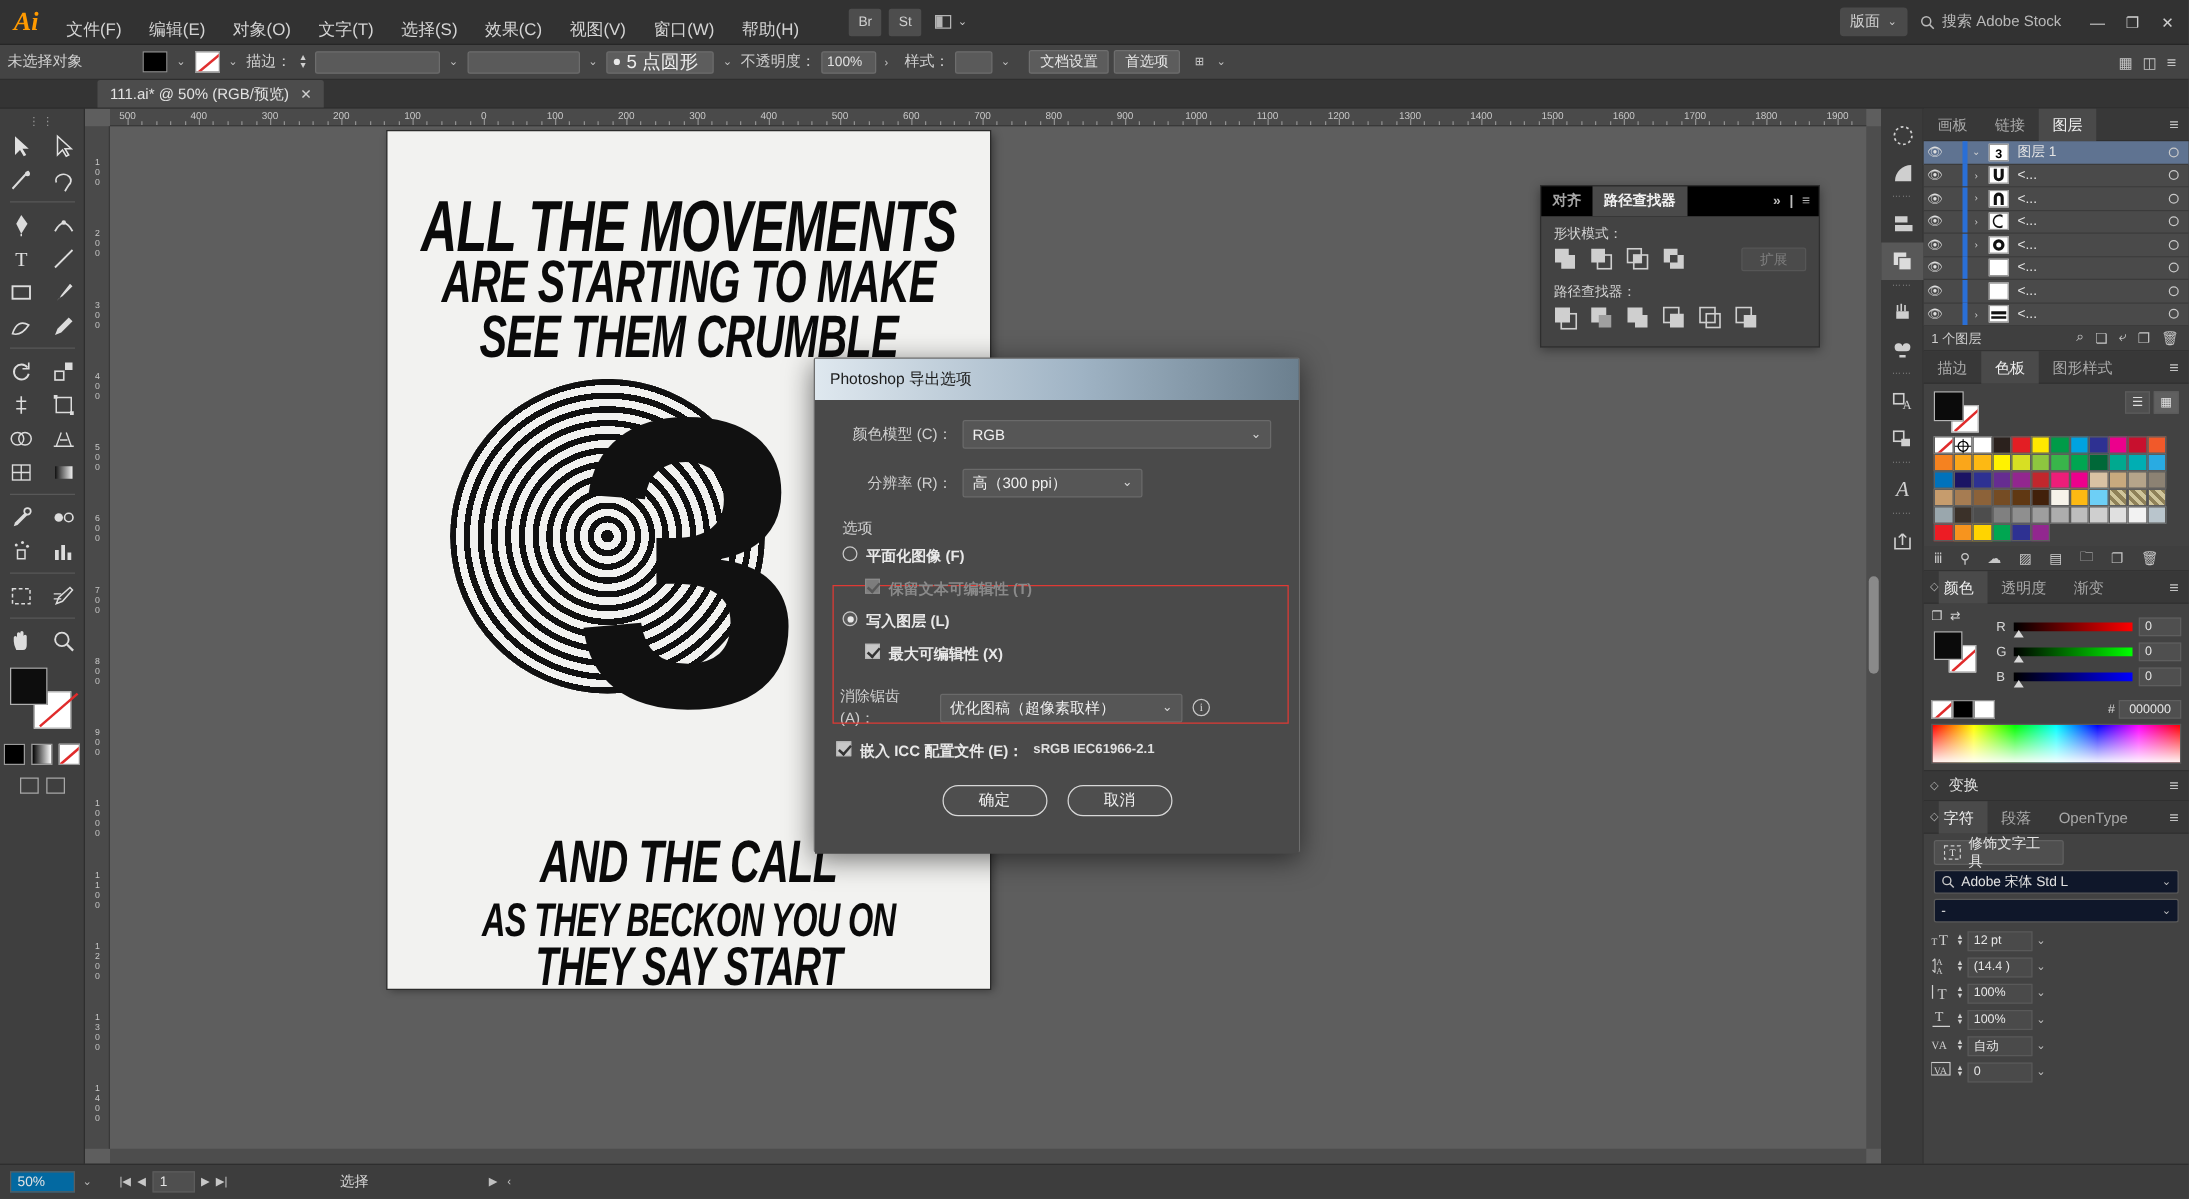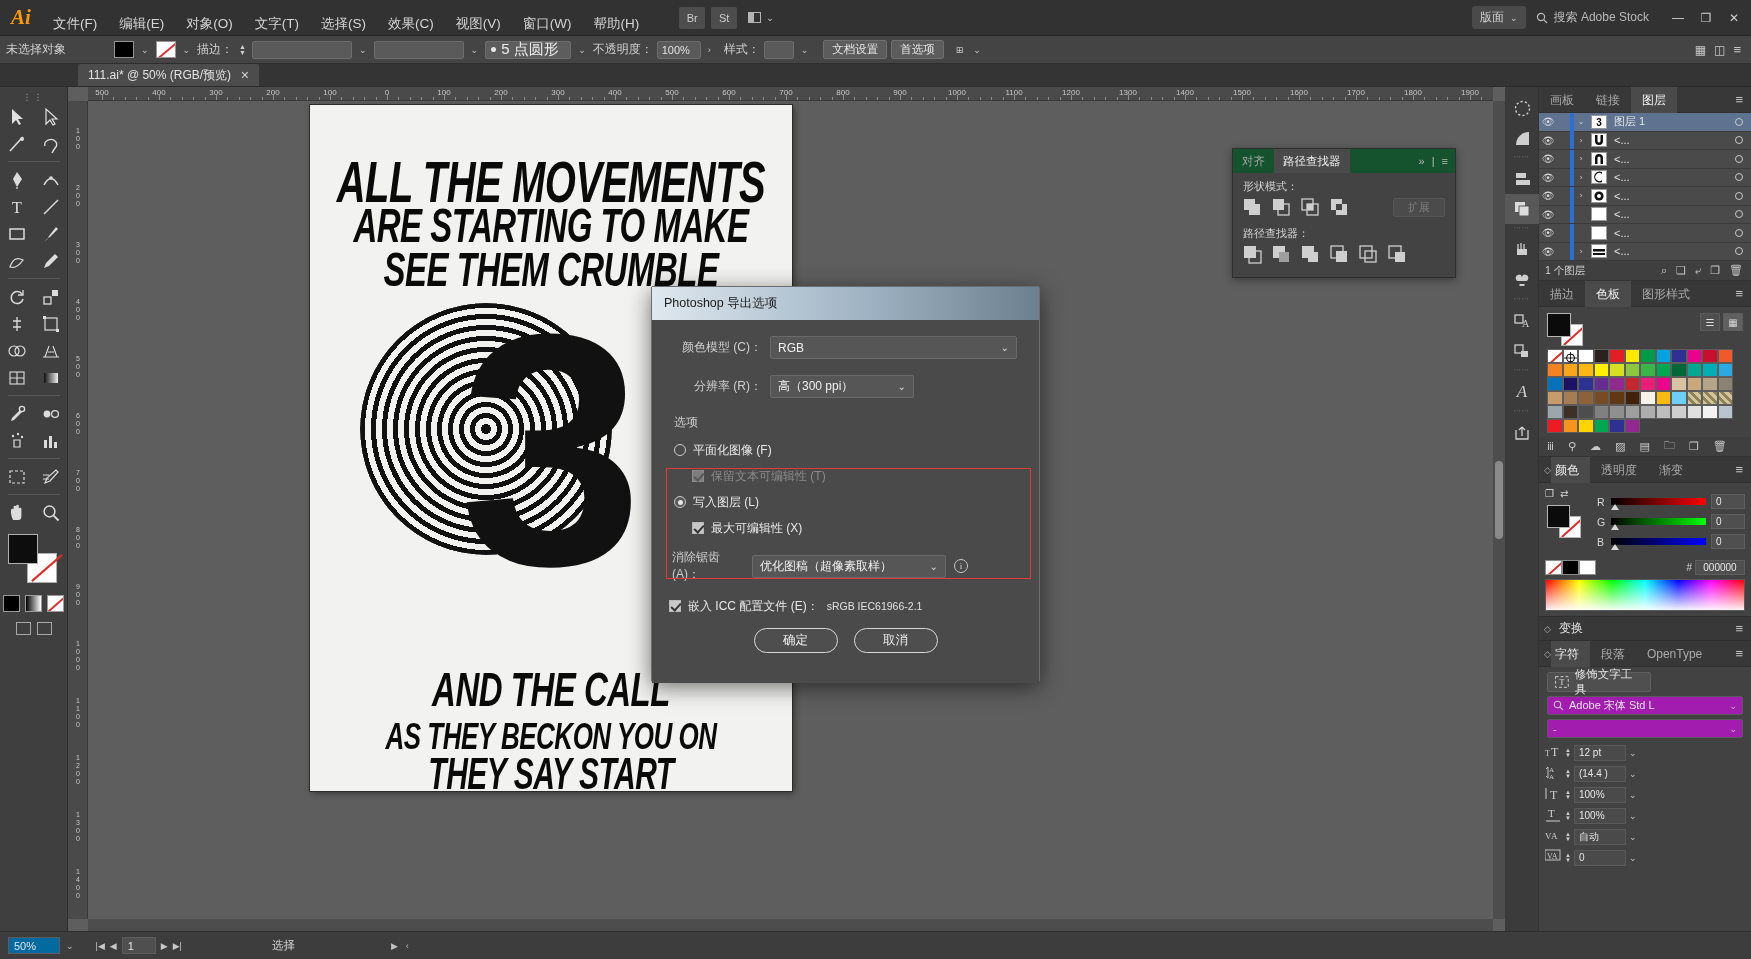--- a/index.html
+++ b/index.html
@@ -207,37 +207,37 @@
   .spectrum{margin:0 6px 5px;height:32px;border:1px solid #595959;
     background:linear-gradient(to bottom, rgba(255,255,255,0) 0%, rgba(255,255,255,.95) 100%),
                linear-gradient(to right,#ff0000,#ffff00,#00ff00,#00ffff,#0000ff,#ff00ff,#ff0000);
   }
   .panelbar{height:25px;display:flex;align-items:center;background:#383838;border-top:1px solid #303030;border-bottom:1px solid #303030;}
   .pb-lbl{padding:0 8px;font-size:12px;color:#e4e4e4;}
   .pb-dots{color:#b0b0b0;font-size:9px;padding-left:5px;}
 
   .tt-btn{margin:5px 8px 4px;height:20px;background:#4f4f4f;border:1px solid #606060;border-radius:2px;
     display:flex;align-items:center;gap:6px;padding:0 7px;color:#e4e4e4;font-size:11.5px;width:104px;}
-  .fontrow{margin:0 8px 4px;height:19px;background:#a21caf;border:1px solid #5a5a5a;border-radius:2px;
+  .fontrow{margin:0 8px 4px;height:19px;background:#0f172a;border:1px solid #5a5a5a;border-radius:2px;
     display:flex;align-items:center;gap:5px;padding:0 5px;color:#e2e2e2;font-size:11px;}
   .fontrow .cv{margin-left:auto;font-size:9px;color:#c4c4c4;}
   .charGrid{display:flex;flex-wrap:wrap;padding:0 6px;}
   .cgi{width:112px;height:21px;display:flex;align-items:center;gap:3px;}
   .cg-ico{width:17px;color:#cfcfcf;font-size:11px;text-align:center;}
   .cg-stp{display:flex;flex-direction:column;line-height:5px;font-size:6px;color:#cfcfcf;}
   .cg-inp{width:52px;height:16px;background:#4a4a4a;border:1px solid #595959;color:#e6e6e6;font-size:10px;
     display:flex;align-items:center;padding-left:4px;}
   .cg-cv{font-size:9px;color:#c2c2c2;}
 
   
   .pf{
     position:absolute;left:1232px;top:148px;width:224px;height:130px;background:#434343;
     border:1px solid #2e2e2e;box-shadow:0 2px 8px rgba(0,0,0,.4);
   }
-  .pf-tabs{display:flex;align-items:center;height:24px;background:#14532d;}
+  .pf-tabs{display:flex;align-items:center;height:24px;background:#000000;font-weight:bold;}
   .pf-tab{padding:0 9px;height:24px;line-height:24px;font-size:11.5px;color:#a6a6a6;}
   .pf-tab.active{background:#4a4a4a;color:#f0f0f0;}
   .pf-r{margin-left:auto;display:flex;gap:7px;padding-right:7px;color:#bdbdbd;font-size:11px;}
   .pf-sec{padding:6px 10px 0;font-size:11px;color:#d2d2d2;}
   .pf-row{display:flex;gap:10px;padding:4px 10px 0;align-items:center;}
   .pf-ic{width:19px;height:19px;position:relative;}
   .pf-exp{margin-left:auto;width:52px;height:19px;background:#4b4b4b;border:1px solid #565656;
     color:#7e7e7e;font-size:11px;display:flex;align-items:center;justify-content:center;border-radius:2px;}
 
   
@@ -271,21 +271,21 @@
   .dr-sel{
     flex:1;height:23px;background:#565656;border:1px solid #6a6a6a;border-radius:2px;
     display:flex;align-items:center;padding:0 7px;color:#f0f0f0;font-size:12px;
   }
   .dr-sel .cv{margin-left:auto;font-size:10px;color:#d8d8d8;}
   .dr-sel.narrow{flex:none;width:144px;}
   .dlg-sec{padding:0 22px 6px;color:#cfcfcf;font-size:12px;}
   .redbox{
     position:absolute;left:14px;right:8px;top:148px;height:111px;border:1px solid #e03a34;
   }
-  .opt{display:flex;align-items:center;padding:0 22px;height:26px;color:#e8e8e8;font-size:12px;position:relative;z-index:2;}
+  .opt{display:flex;align-items:flex-start;padding:0 22px;height:26px;color:#e8e8e8;font-size:12px;position:relative;z-index:2;font-weight:bold;}
   .opt.ind{padding-left:40px;}
   .radio{width:12px;height:12px;border-radius:50%;border:1px solid #c9c9c9;margin-right:7px;position:relative;background:#4a4a4a;}
   .radio.on{background:#595959;}
   .radio.on:after{content:"";position:absolute;left:2.5px;top:2.5px;width:5px;height:5px;border-radius:50%;background:#e8e8e8;}
   .chk{width:12px;height:12px;border:1px solid #b9b9b9;background:#c8c8c8;margin-right:7px;position:relative;}
   .chk:after{content:"";position:absolute;left:3px;top:0px;width:4px;height:8px;border:solid #333;border-width:0 2px 2px 0;transform:rotate(42deg);}
   .opt.dis{color:#8a8a8a;}
   .opt.dis .chk{background:#7d7d7d;border-color:#8b8b8b;}
   .opt.dis .chk:after{border-color:#585858;}
   .dlg-btns{position:absolute;left:0;right:0;bottom:30px;display:flex;justify-content:center;gap:16px;}

